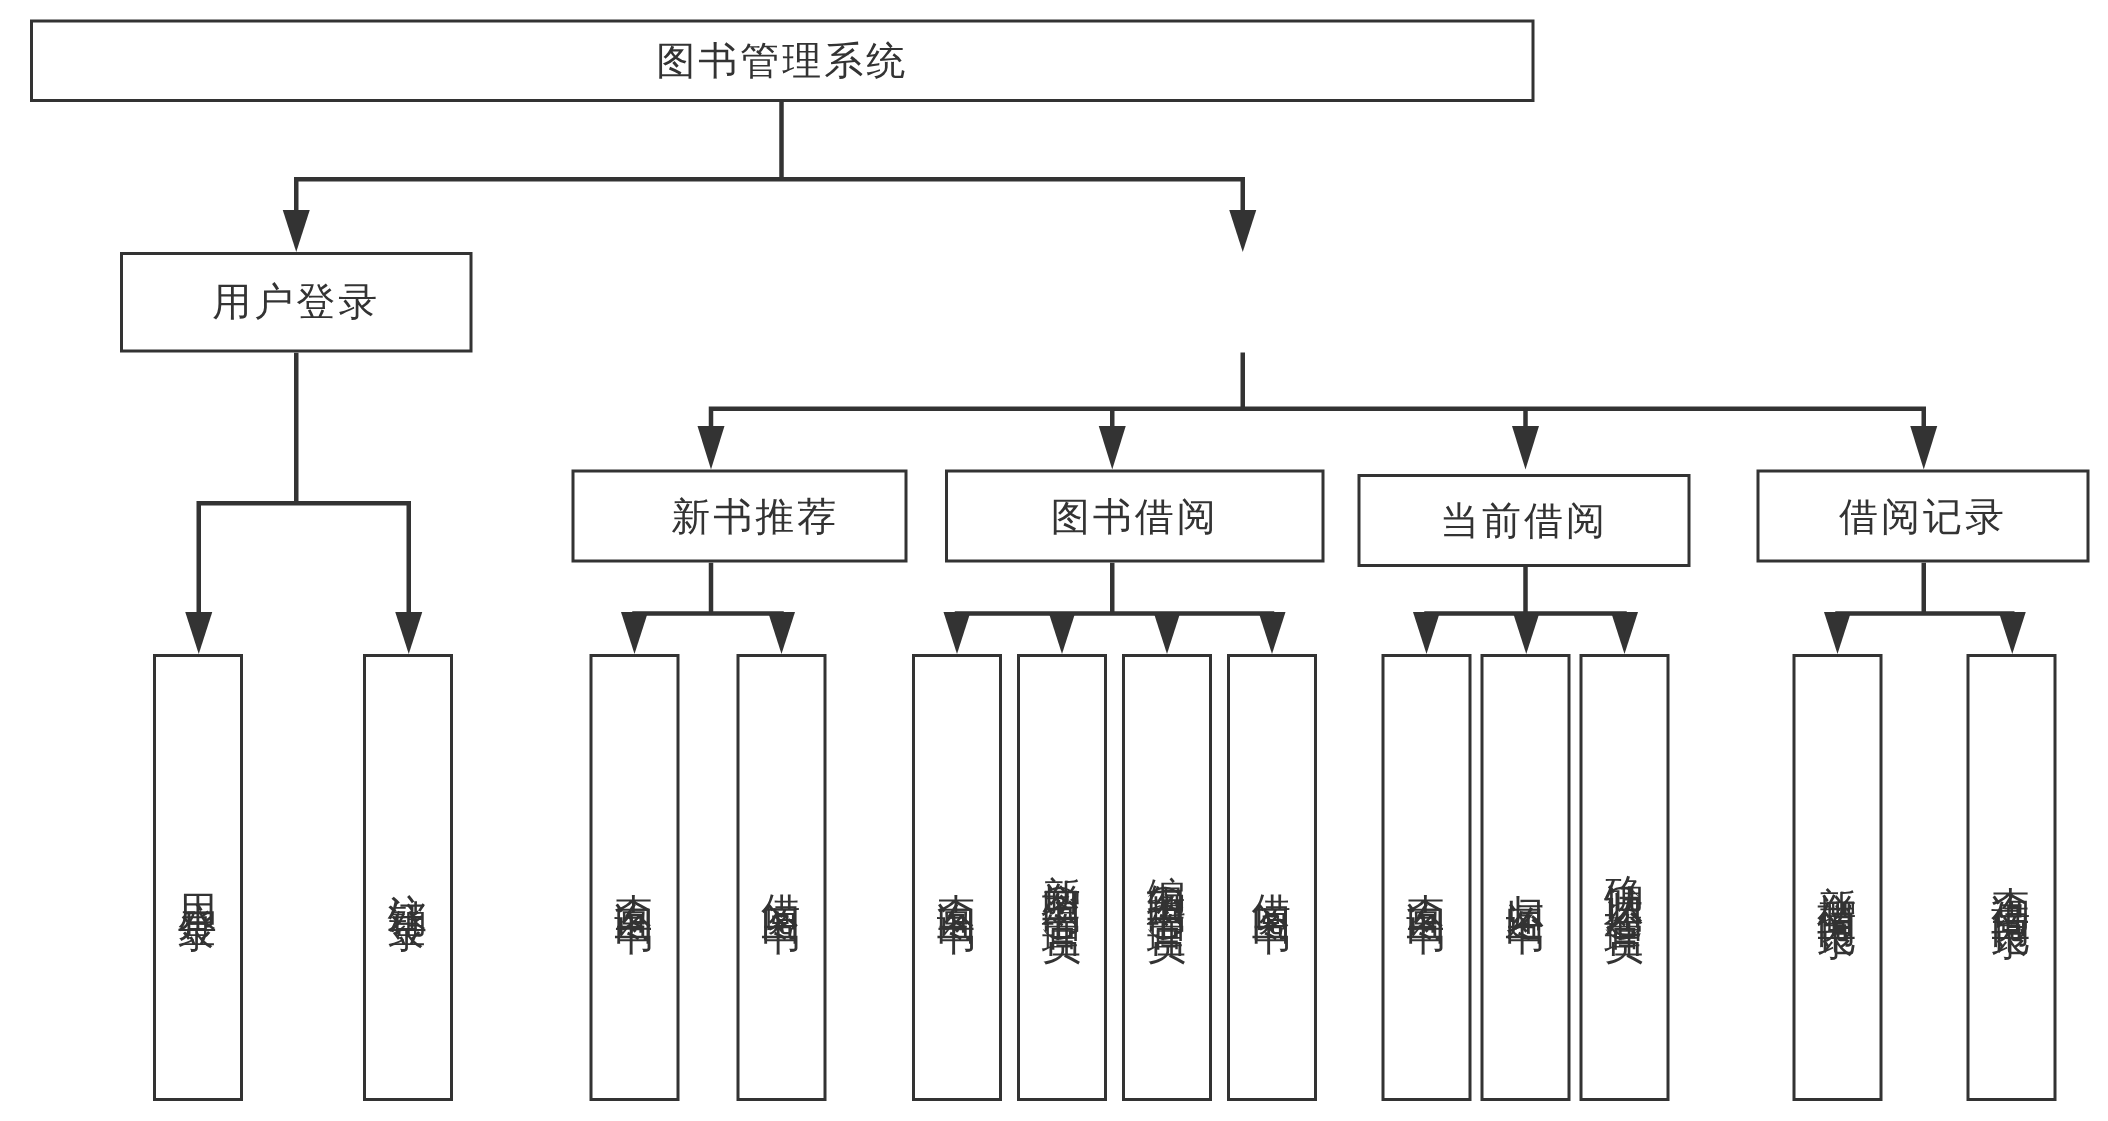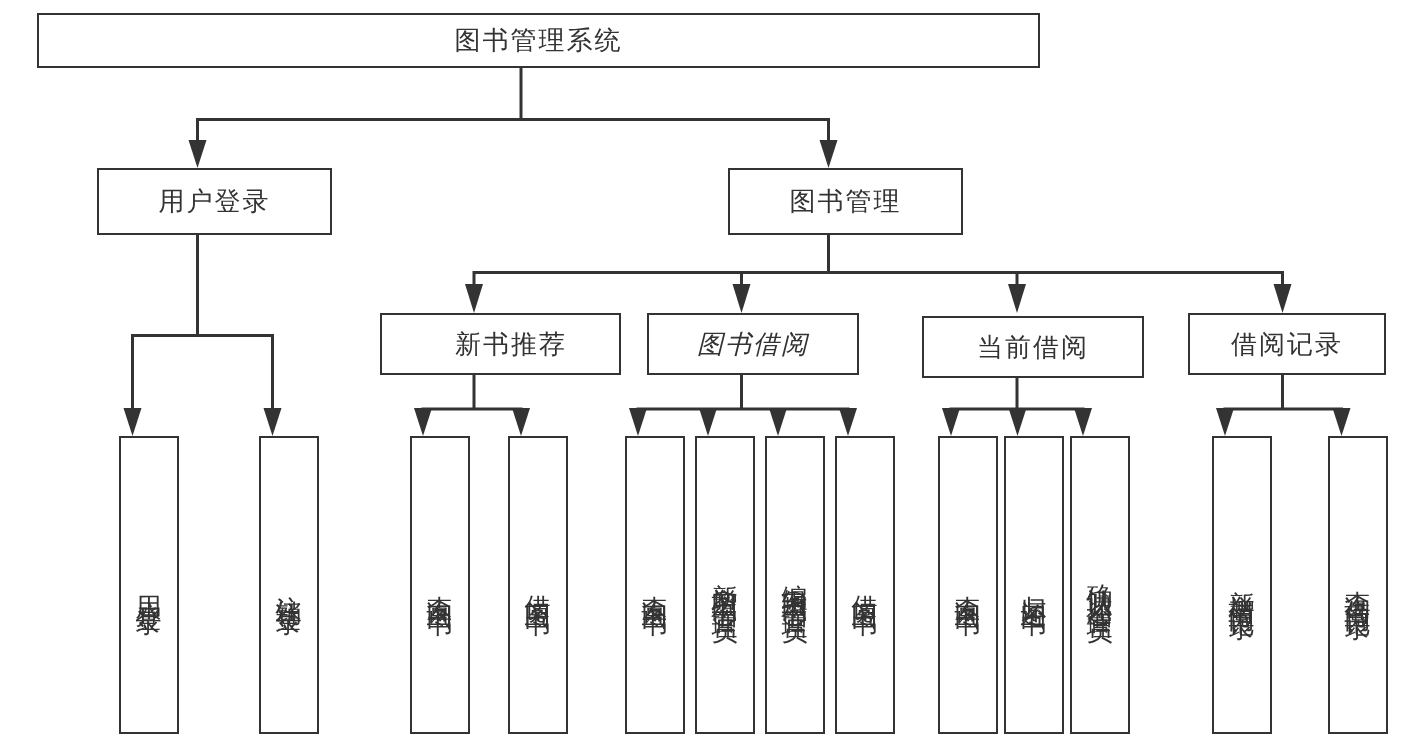--- a/index.html
+++ b/index.html
@@ -25,21 +25,20 @@
     background: #fff;
     border: 2.5px solid var(--line, #333333);
     color: var(--text, #333333);
     display: flex;
     align-items: center;
     justify-content: center;
     font-size: 26px;
     letter-spacing: 2px;
     z-index: 2;
     white-space: nowrap;
-    margin-left: 17px;
   }
   .vbox {
     writing-mode: vertical-rl;
     text-orientation: mixed;
     letter-spacing: 5px;
     line-height: 1;
     white-space: normal;
   }
   .watermark {
     position: absolute;
@@ -96,26 +95,25 @@
       <polygon points="1008.5,408 1026.5,408 1017.5,436"></polygon>
       <polygon points="1074,408 1092,408 1083,436"></polygon>
       <polygon points="1216,408 1234,408 1225,436"></polygon>
       <polygon points="1332.5,408 1350.5,408 1341.5,436"></polygon>
     </g>
   </svg>
 
   <div class="box" style="left:20px; top:13px; width:1003px; height:55px;">图书管理系统</div>
 
   <div class="box" style="left:80px; top:168px; width:235px; height:67px;">用户登录</div>
-  <div class="box" style="left:711px; top:168px; width:235px; height:67px;">图书管理</div>
 
-  <div class="box" style="left:363px; top:313px; width:241px; height:62px;padding-left:21px;">新书推荐</div>
-  <div class="box" style="left:630px; top:313px; width:212px; height:62px;font-style:italic;">图书借阅</div>
+  <div class="box" style="left:381px; top:313px; width:224px; height:62px;padding-left:21px;">新书推荐</div>
+  <div class="box" style="left:630px; top:313px; width:253px; height:62px;">图书借阅</div>
   <div class="box" style="left:905px; top:316px; width:222px; height:62px;">当前借阅</div>
-  <div class="box" style="left:1171px; top:313px; width:198px; height:62px;text-align:right;">借阅记录</div>
+  <div class="box" style="left:1171px; top:313px; width:222px; height:62px;text-align:right;">借阅记录</div>
 
   <div class="box vbox" style="left:102px; top:436px; width:60px; height:298px;">用户登录</div>
   <div class="box vbox" style="left:242px; top:436px; width:60px; height:298px;">注销登录</div>
 
   <div class="box vbox" style="left:393px; top:436px; width:60px; height:298px;">查询图书</div>
   <div class="box vbox" style="left:491px; top:436px; width:60px; height:298px;">借阅图书</div>
 
   <div class="box vbox" style="left:608px; top:436px; width:60px; height:298px;">查询图书</div>
   <div class="box vbox" style="left:678px; top:436px; width:60px; height:298px;">新增图书（管理员）</div>
   <div class="box vbox" style="left:748px; top:436px; width:60px; height:298px;">编辑图书（管理员）</div>

